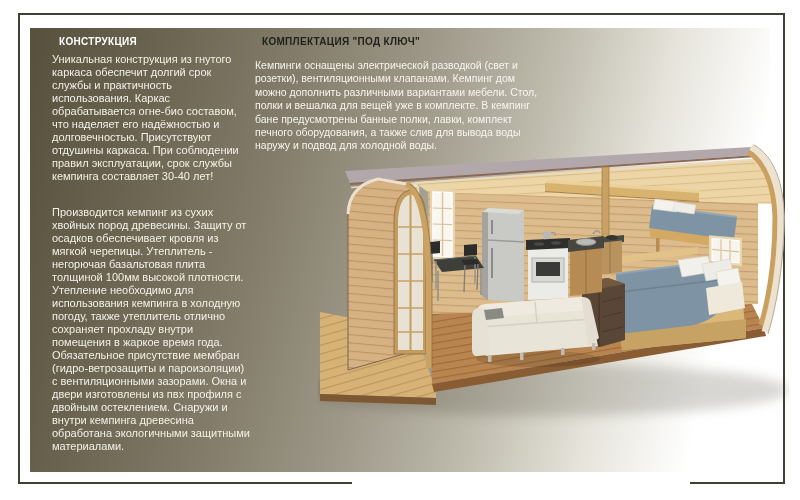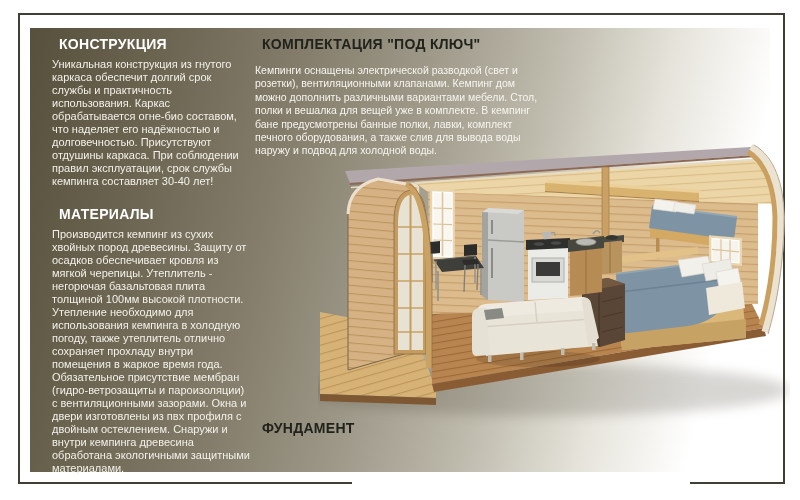--- a/index.html
+++ b/index.html
@@ -5,21 +5,21 @@
   html,body{margin:0;padding:0;}
   .page{position:relative;width:800px;height:500px;background:#ffffff;overflow:hidden;
         font-family:"Liberation Sans", sans-serif;}
   .frame{position:absolute;left:18px;top:13px;width:763px;height:467px;
          border:2px solid #403f35;}
   .panel{position:absolute;left:30px;top:28px;width:740px;height:444px;
          background:linear-gradient(103deg,#57503d 0%,#6b6451 16%,#847d6b 33%,
                     #9d9888 48%,#bebaac 63%,#e5e3da 77%,#ffffff 90%);}
   .border-gap{position:absolute;left:352px;top:479px;width:338px;height:14px;background:#ffffff;}
   .tblock{position:absolute;}
-  h2{margin:0 0 6px 0;font-size:14px;font-weight:bold;letter-spacing:.3px;padding-left:7px;}
+  h2{margin:0 0 6px 0;font-size:10px;font-weight:bold;letter-spacing:.3px;padding-left:7px;}
   .tblock p{margin:0;white-space:pre-line;}
   .light h2{color:#ffffff;}
   .light p{color:#f3f1e9;}
   .dark h2{color:#21221c;}
   .dark p{color:#f7f5ef;margin-top:12px;}
   .construction{left:52px;top:36px;width:199px;}
   .materials{left:52px;top:206px;width:199px;}
   .construction p,.materials p{font-size:11px;line-height:13px;}
   .turnkey{left:255px;top:36px;width:290px;}
   .turnkey p,.foundation p{font-size:10.5px;line-height:13.4px;}
@@ -33,31 +33,29 @@
   <div class="panel"></div>
   <div class="frame"></div>
   <div class="border-gap"></div>
 
   <section class="tblock light construction">
     <h2>КОНСТРУКЦИЯ</h2>
     <p>Уникальная конструкция из гнутого каркаса обеспечит долгий срок службы и практичность использования. Каркас обрабатывается огне-био составом, что наделяет его надёжностью и долговечностью. Присутствуют отдушины каркаса. При соблюдении правил эксплуатации, срок службы кемпинга составляет 30-40 лет!</p>
   </section>
 
   <section class="tblock light materials">
-    <h2>МАТЕРИАЛЫ</h2>
     <p>Производится кемпинг из сухих хвойных пород древесины. Защиту от осадков обеспечивает кровля из мягкой черепицы. Утеплитель - негорючая базальтовая плита толщиной 100мм высокой плотности. Утепление необходимо для использования кемпинга в холодную погоду, также утеплитель отлично сохраняет прохладу внутри помещения в жаркое время года. Обязательное присутствие мембран (гидро-ветрозащиты и пароизоляции) с вентиляционными зазорами. Окна и двери изготовлены из пвх профиля с двойным остеклением. Снаружи и внутри кемпинга древесина обработана экологичными защитными материалами.</p>
   </section>
 
   <section class="tblock dark turnkey">
     <h2>КОМПЛЕКТАЦИЯ "ПОД КЛЮЧ"</h2>
     <p>Кемпинги оснащены электрической разводкой (свет и розетки), вентиляционными клапанами. Кемпинг дом можно дополнить различными вариантами мебели. Стол, полки и вешалка для вещей уже в комплекте. В кемпинг бане предусмотрены банные полки, лавки, комплект печного оборудования, а также слив для вывода воды наружу и подвод для холодной воды.</p>
   </section>
 
   <section class="tblock dark foundation">
-    <h2>ФУНДАМЕНТ</h2>
   </section>
 
   <div class="cabin">
   <svg width="472" height="300" viewBox="0 0 472 300" xmlns="http://www.w3.org/2000/svg">
     <defs>
       <filter id="blur1" x="-30%" y="-30%" width="160%" height="160%">
             <feGaussianBlur stdDeviation="6"></feGaussianBlur>
           </filter>
       <pattern id="pwall" patternUnits="userSpaceOnUse" width="10" height="7.5" patternTransform="rotate(2.2)">
         <rect width="10" height="7.5" fill="#dcbb8c"></rect>

